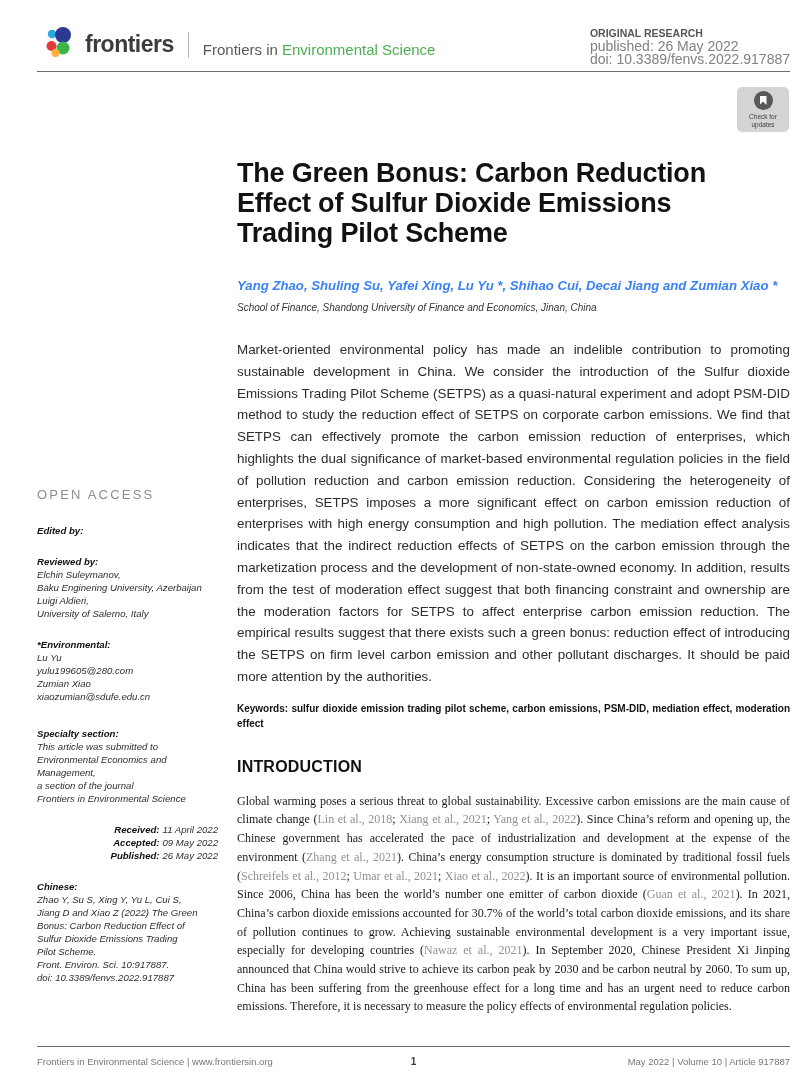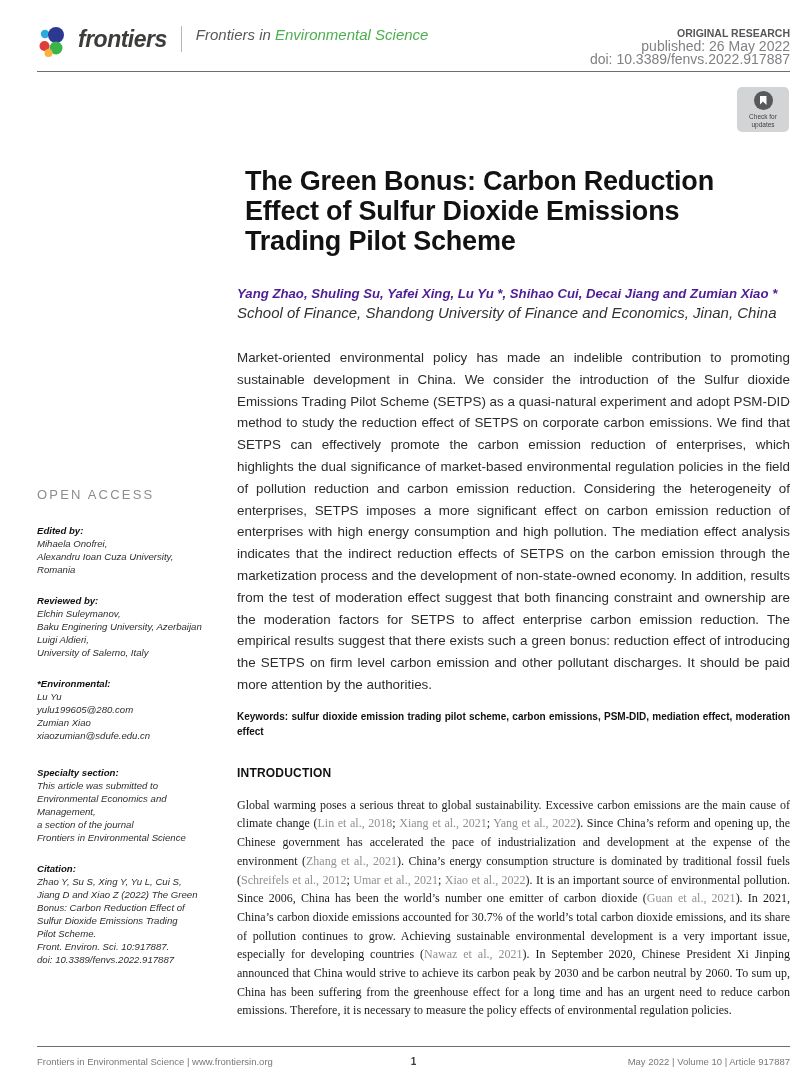--- a/index.html
+++ b/index.html
@@ -1,26 +1,26 @@
 <!DOCTYPE html>
 <html><head>
 <meta charset="utf-8">
 <style>
   html,body{margin:0;padding:0;background:#ffffff;}
   .page{position:relative;width:806px;height:1082px;background:#fff;
         font-family:"Liberation Sans",sans-serif;overflow:hidden;}
 
   
-  .header-left{position:absolute;left:38px;top:26px;display:flex;align-items:flex-start;gap:10px;font-style:italic;}
+  .header-left{position:absolute;left:45px;top:26px;display:flex;align-items:flex-end;gap:10px;}
   .logo-icon{width:30px;height:32px;flex:0 0 auto;}
   .wordmark{font-size:23px;font-weight:bold;color:#3c3c3b;letter-spacing:-0.5px;}
   .hdr-sep{width:1px;height:26px;background:#b5b7b9;margin:0 4px;}
   .journal-line{font-size:15px;color:#58595b;}
   .journal-line .green{color:#4caf50;}
-  .header-right{position:absolute;right:16px;top:27px;text-align:right;line-height:13px;}
+  .header-right{position:absolute;right:16px;top:27px;line-height:13px;}
   .article-type{font-size:10.5px;font-weight:bold;color:#55565a;}
   .hdr-gray{font-size:14px;color:#808184;}
   .header-rule{position:absolute;left:37px;top:71px;width:753px;height:1px;background:#6d6e71;}
 
   
   .badge{position:absolute;left:737px;top:87px;width:52px;height:45px;background:#d2d4d5;
          border-radius:5px;display:flex;flex-direction:column;align-items:center;
          padding-top:4px;box-sizing:border-box;cursor:pointer;}
   .badge-circle{width:19px;height:19px;border-radius:50%;background:#58595b;
                 display:flex;align-items:center;justify-content:center;}
@@ -33,28 +33,28 @@
   .sidebar{position:absolute;left:37px;top:488px;width:181px;text-align:left;
            font-style:italic;font-size:9.6px;line-height:13px;color:#2e2e2e;}
   .open-access{font-style:normal;font-size:13px;letter-spacing:2.2px;color:#8c8d90;}
   .sb-section{margin-top:18px;}
   .sb-label{font-weight:bold;color:#111;}
   .sb-lines{white-space:pre-line;}
   .date-row{display:flex;justify-content:flex-end;gap:3px;}
 
   
   .main{position:absolute;left:237px;top:158px;width:553px;}
-  .title{margin:8px;max-width:527px;font-size:27px;line-height:30px;font-weight:bold;
+  .title{margin:0;max-width:527px;font-size:27px;line-height:30px;font-weight:bold;
          color:#121212;letter-spacing:-0.2px;}
-  .authors{margin-top:30px;font-size:13.2px;font-weight:bold;font-style:italic;color:#4c1d95;}
-  .affiliation{margin-top:3px;font-size:15px;font-style:italic;color:#333;}
+  .authors{margin-top:30px;font-size:13.2px;font-weight:bold;font-style:italic;color:#3b82f6;}
+  .affiliation{margin-top:9px;font-size:10px;font-style:italic;color:#333;}
   .abstract{margin-top:26px;font-size:13.4px;line-height:21.8px;text-align:justify;color:#2c2c2c;}
   .keywords{margin-top:13px;font-size:10px;line-height:15px;font-weight:bold;
             text-align:justify;color:#111;}
-  .section-heading{margin:27px 0 0 0;font-size:12px;font-weight:bold;color:#111;
+  .section-heading{margin:27px 0 0 0;font-size:16px;font-weight:bold;color:#111;
                    letter-spacing:0.2px;}
   .body-par{margin-top:16px;font-family:Liberation Serif, serif;font-size:12px;
             line-height:18.7px;text-align:justify;color:#1a1a1a;}
   .cite{color:#8f9092;cursor:pointer;}
 
   
   .footer-rule{position:absolute;left:37px;top:1046px;width:753px;height:1px;background:#6d6e71;}
   .footer{position:absolute;left:37px;top:1056px;width:753px;font-size:9.5px;color:#77787b;}
   .footer-left{position:absolute;left:0;}
   .footer-page{position:absolute;left:50%;transform:translateX(-50%);font-weight:bold;color:#3c3c3c;font-size:10px;}
@@ -92,23 +92,20 @@
     </div>
     <div class="badge-label">Check for
 updates</div>
   </div>
 
   <div class="sidebar">
     <div class="open-access">OPEN ACCESS</div>
 
     <div class="sb-section" style="margin-top:23px;">
       <div class="sb-label">Edited by:</div>
-      <div class="sb-lines">Mihaela Onofrei,
-Alexandru Ioan Cuza University,
-Romania</div>
     </div>
 
     <div class="sb-section">
       <div class="sb-label">Reviewed by:</div>
       <div class="sb-lines">Elchin Suleymanov,
 Baku Enginering University, Azerbaijan
 Luigi Aldieri,
 University of Salerno, Italy</div>
     </div>
 
@@ -122,23 +119,37 @@
 
     <div class="sb-section" style="margin-top:24px;">
       <div class="sb-label">Specialty section:</div>
       <div class="sb-lines">This article was submitted to
 Environmental Economics and
 Management,
 a section of the journal
 Frontiers in Environmental Science</div>
     </div>
 
+    <div class="sb-section">
+      <div class="date-row">
+        <span class="sb-label">Received:</span>
+        <span>11 April 2022</span>
+      </div>
+      <div class="date-row">
+        <span class="sb-label">Accepted:</span>
+        <span>09 May 2022</span>
+      </div>
+      <div class="date-row">
+        <span class="sb-label">Published:</span>
+        <span>26 May 2022</span>
+      </div>
+    </div>
 
     <div class="sb-section">
-      <div class="sb-label">Citation:</div>
+      <div class="sb-label">Chinese:</div>
       <div class="sb-lines">Zhao Y, Su S, Xing Y, Yu L, Cui S,
 Jiang D and Xiao Z (2022) The Green
 Bonus: Carbon Reduction Effect of
 Sulfur Dioxide Emissions Trading
 Pilot Scheme.
 Front. Environ. Sci. 10:917887.
 doi: 10.3389/fenvs.2022.917887</div>
     </div>
   </div>
 

